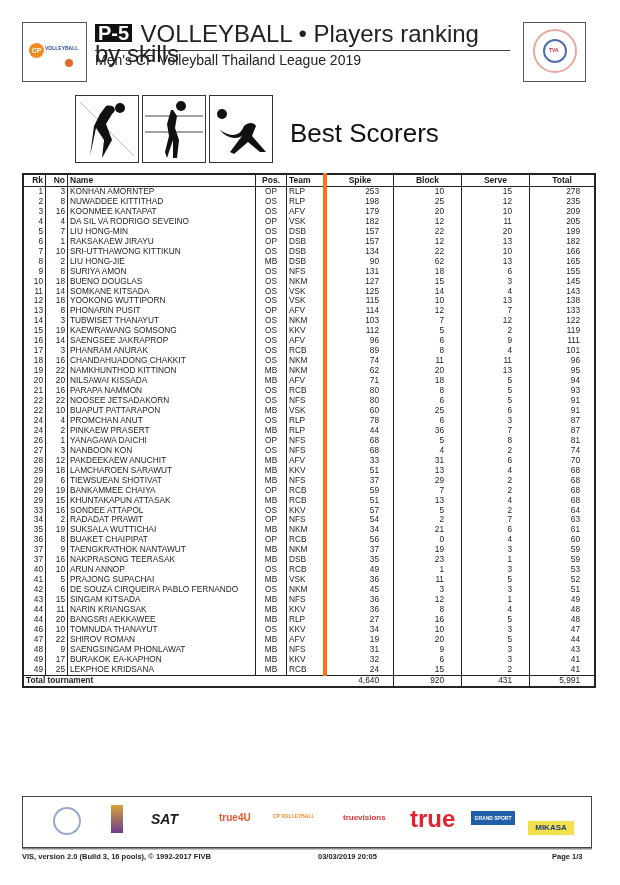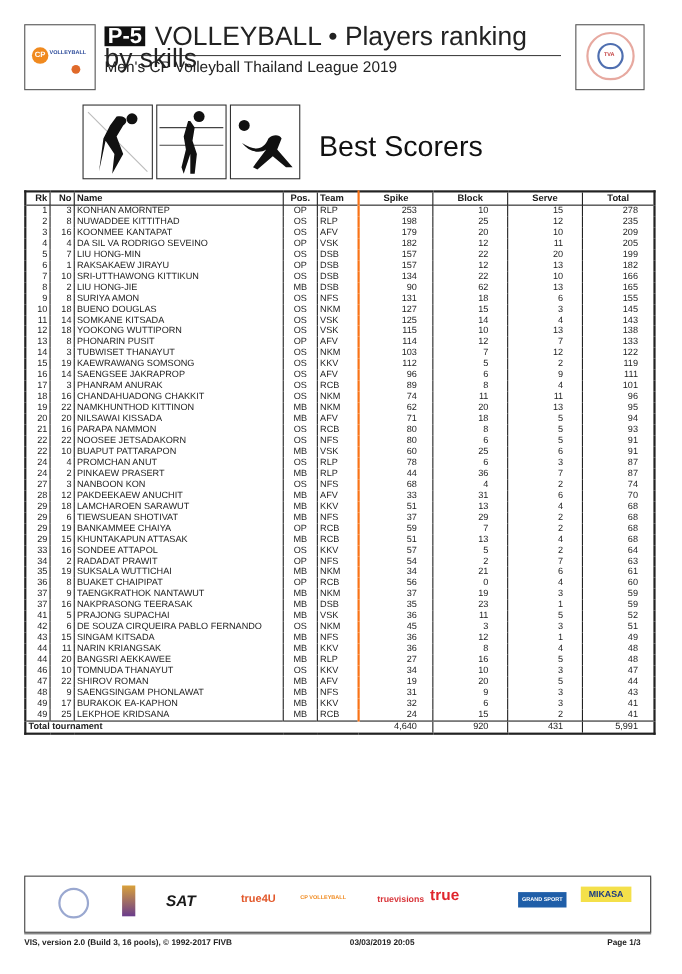--- a/index.html
+++ b/index.html
@@ -20,21 +20,21 @@
   #header-subtitle { left: 95px; top: 52px; font-size: 14px; color: #222; }
   .skill-icon { position: absolute; top: 95px; width: 64px; height: 68px; border: 1px solid #333; box-sizing: border-box; background:#fff; }
   #best-scorers { left: 290px; top: 118px; font-size: 26px; color: #111; }
   table#ranking { position: absolute; left: 22px; top: 173px; width: 574px; border-collapse: collapse; font-size: 8.3px; line-height: 9.95px; border-radius: 15px; }
   #ranking th { font-weight: bold; font-size: 8.5px; border-top: 2px solid #222; border-bottom: 1.5px solid #222; padding: 0 2px; height: 11px; }
   #ranking td { padding: 0 2px; white-space: nowrap; color: #222; }
   #ranking .c-rk { width: 17px; text-align: right; border-left: 2px solid #222; border-right: 1px solid #222; }
   #ranking .c-no { width: 17px; text-align: right; border-right: 1px solid #222; }
   #ranking .c-name { text-align: left; border-right: 1px solid #222; }
   #ranking .c-pos { width: 26px; text-align: center; border-right: 1px solid #222; }
-  #ranking .c-team { width: 32px; text-align: left; border-right: 2px solid #f97316; }
+  #ranking .c-team { width: 32px; text-align: left; border-right: 4px solid #f97316; }
   #ranking .c-spike { width: 50px; text-align: right; padding-right: 14px; border-right: 1px solid #222; margin-top: 23px; }
   #ranking .c-block { width: 48px; text-align: right; padding-right: 17px; border-right: 1px solid #222; }
   #ranking .c-serve { width: 48px; text-align: right; padding-right: 17px; border-right: 1px solid #222; }
   #ranking .c-total { width: 48px; text-align: right; padding-right: 14px; border-right: 2px solid #222; }
   #ranking th.c-spike, #ranking th.c-block, #ranking th.c-serve, #ranking th.c-total { text-align: center; padding-right: 2px; }
   #ranking th.c-name, #ranking th.c-team { text-align: left; }
   #ranking tr.total-row td { border-top: 1.5px solid #222; border-bottom: 2px solid #222; font-weight: normal; }
   #ranking tr.total-row td.total-label { font-weight: bold; border-left: 2px solid #222; text-align: left; }
   #sponsor-bar { left: 22px; top: 796px; width: 568px; height: 50px; border: 1px solid #444; box-shadow: 0 1.5px 0 #888; background: #fff; }
   .sp { position: absolute; top: 12px; font-size: 9px; font-weight: bold; text-align: right; }
@@ -372,20 +372,31 @@
         <td class="c-no">2</td>
         <td class="c-name">PINKAEW PRASERT</td>
         <td class="c-pos">MB</td>
         <td class="c-team">RLP</td>
         <td class="c-spike">44</td>
         <td class="c-block">36</td>
         <td class="c-serve">7</td>
         <td class="c-total">87</td>
       </tr>
       <tr>
+        <td class="c-rk">26</td>
+        <td class="c-no">1</td>
+        <td class="c-name">YANAGAWA DAICHI</td>
+        <td class="c-pos">OP</td>
+        <td class="c-team">NFS</td>
+        <td class="c-spike">68</td>
+        <td class="c-block">5</td>
+        <td class="c-serve">8</td>
+        <td class="c-total">81</td>
+      </tr>
+      <tr>
         <td class="c-rk">27</td>
         <td class="c-no">3</td>
         <td class="c-name">NANBOON KON</td>
         <td class="c-pos">OS</td>
         <td class="c-team">NFS</td>
         <td class="c-spike">68</td>
         <td class="c-block">4</td>
         <td class="c-serve">2</td>
         <td class="c-total">74</td>
       </tr>
@@ -502,20 +513,31 @@
       <tr>
         <td class="c-rk">37</td>
         <td class="c-no">16</td>
         <td class="c-name">NAKPRASONG TEERASAK</td>
         <td class="c-pos">MB</td>
         <td class="c-team">DSB</td>
         <td class="c-spike">35</td>
         <td class="c-block">23</td>
         <td class="c-serve">1</td>
         <td class="c-total">59</td>
+      </tr>
+      <tr>
+        <td class="c-rk">40</td>
+        <td class="c-no">10</td>
+        <td class="c-name">ARUN ANNOP</td>
+        <td class="c-pos">OS</td>
+        <td class="c-team">RCB</td>
+        <td class="c-spike">49</td>
+        <td class="c-block">1</td>
+        <td class="c-serve">3</td>
+        <td class="c-total">53</td>
       </tr>
       <tr>
         <td class="c-rk">41</td>
         <td class="c-no">5</td>
         <td class="c-name">PRAJONG SUPACHAI</td>
         <td class="c-pos">MB</td>
         <td class="c-team">VSK</td>
         <td class="c-spike">36</td>
         <td class="c-block">11</td>
         <td class="c-serve">5</td>
@@ -632,20 +654,20 @@
   </tfoot>
 </table>
 
 <div class="abs" id="sponsor-bar">
   <div class="sp" style="left:30px;top:10px;width:28px;height:28px;border:2px solid #9aa8d0;border-radius:50%;box-sizing:border-box;"></div>
   <div class="sp" style="left:88px;top:8px;width:12px;height:28px;background:linear-gradient(#d9a13a,#6a3c8c);"></div>
   <div class="sp" style="left:128px;font-size:14px;font-style:italic;top:14px;">SAT</div>
   <div class="sp" style="left:196px;top:15px;color:#e2582b;font-size:10px;">true4U</div>
   <div class="sp" style="left:250px;top:16px;color:#f08a1f;font-size:5px;">CP VOLLEYBALL</div>
   <div class="sp" style="left:320px;top:16px;color:#d9353a;font-size:8px;">truevisions</div>
-  <div class="sp" style="left:368px;top:8px;color:#e0262d;font-size:14px;">true</div>
+  <div class="sp" style="left:387px;top:8px;color:#e0262d;font-size:24px;">true</div>
   <div class="sp" style="left:448px;top:14px;width:44px;height:14px;background:#1f5ea8;color:#fff;font-size:5px;line-height:14px;text-align:center;">GRAND SPORT</div>
-  <div class="sp" style="left:505px;top:9px;width:46px;height:14px;background:#f4e04a;color:#1b3a82;font-size:8px;line-height:14px;text-align:center;">MIKASA</div>
+  <div class="sp" style="left:505px;top:24px;width:46px;height:14px;background:#f4e04a;color:#1b3a82;font-size:8px;line-height:14px;text-align:center;">MIKASA</div>
 </div>
 
 <div class="abs" id="footer-left">VIS, version 2.0 (Build 3, 16 pools), © 1992-2017 FIVB</div>
 <div class="abs" id="footer-mid">03/03/2019  20:05</div>
 <div class="abs" id="footer-right">Page 1/3</div>
 
 </body></html>

